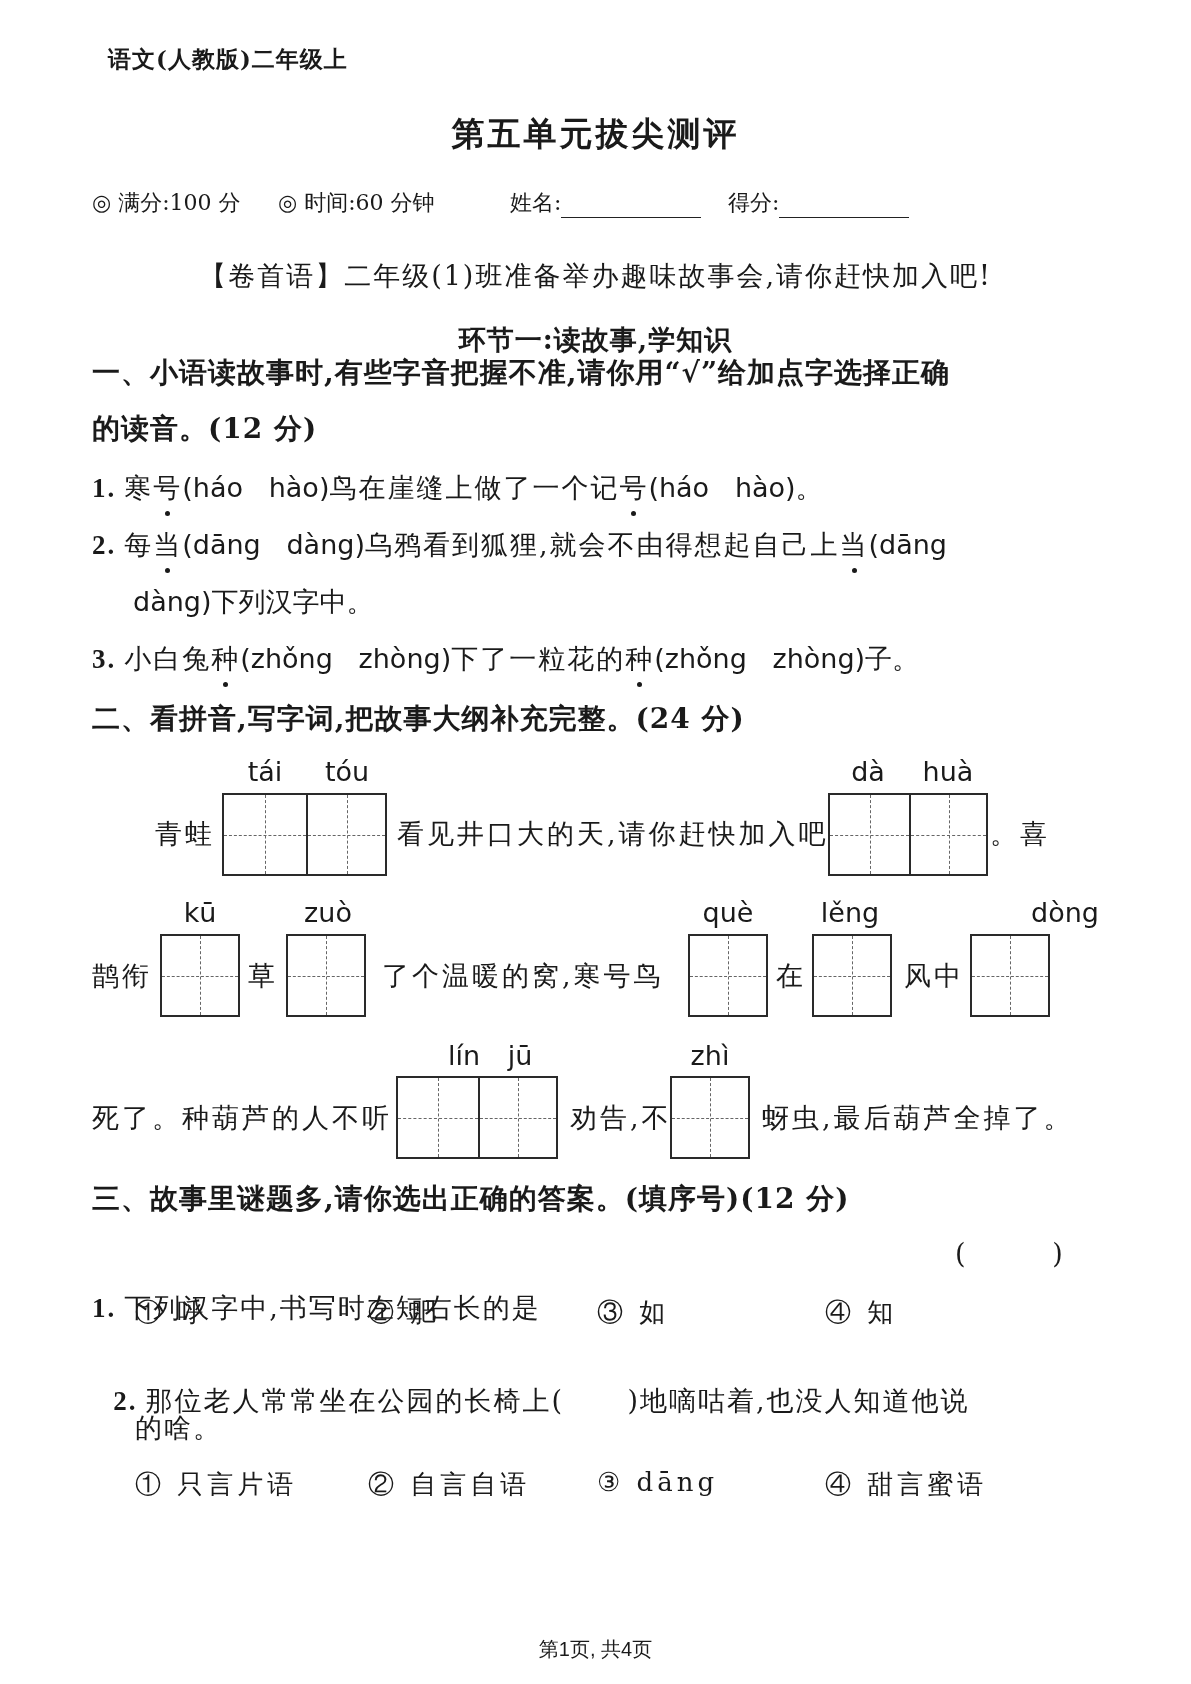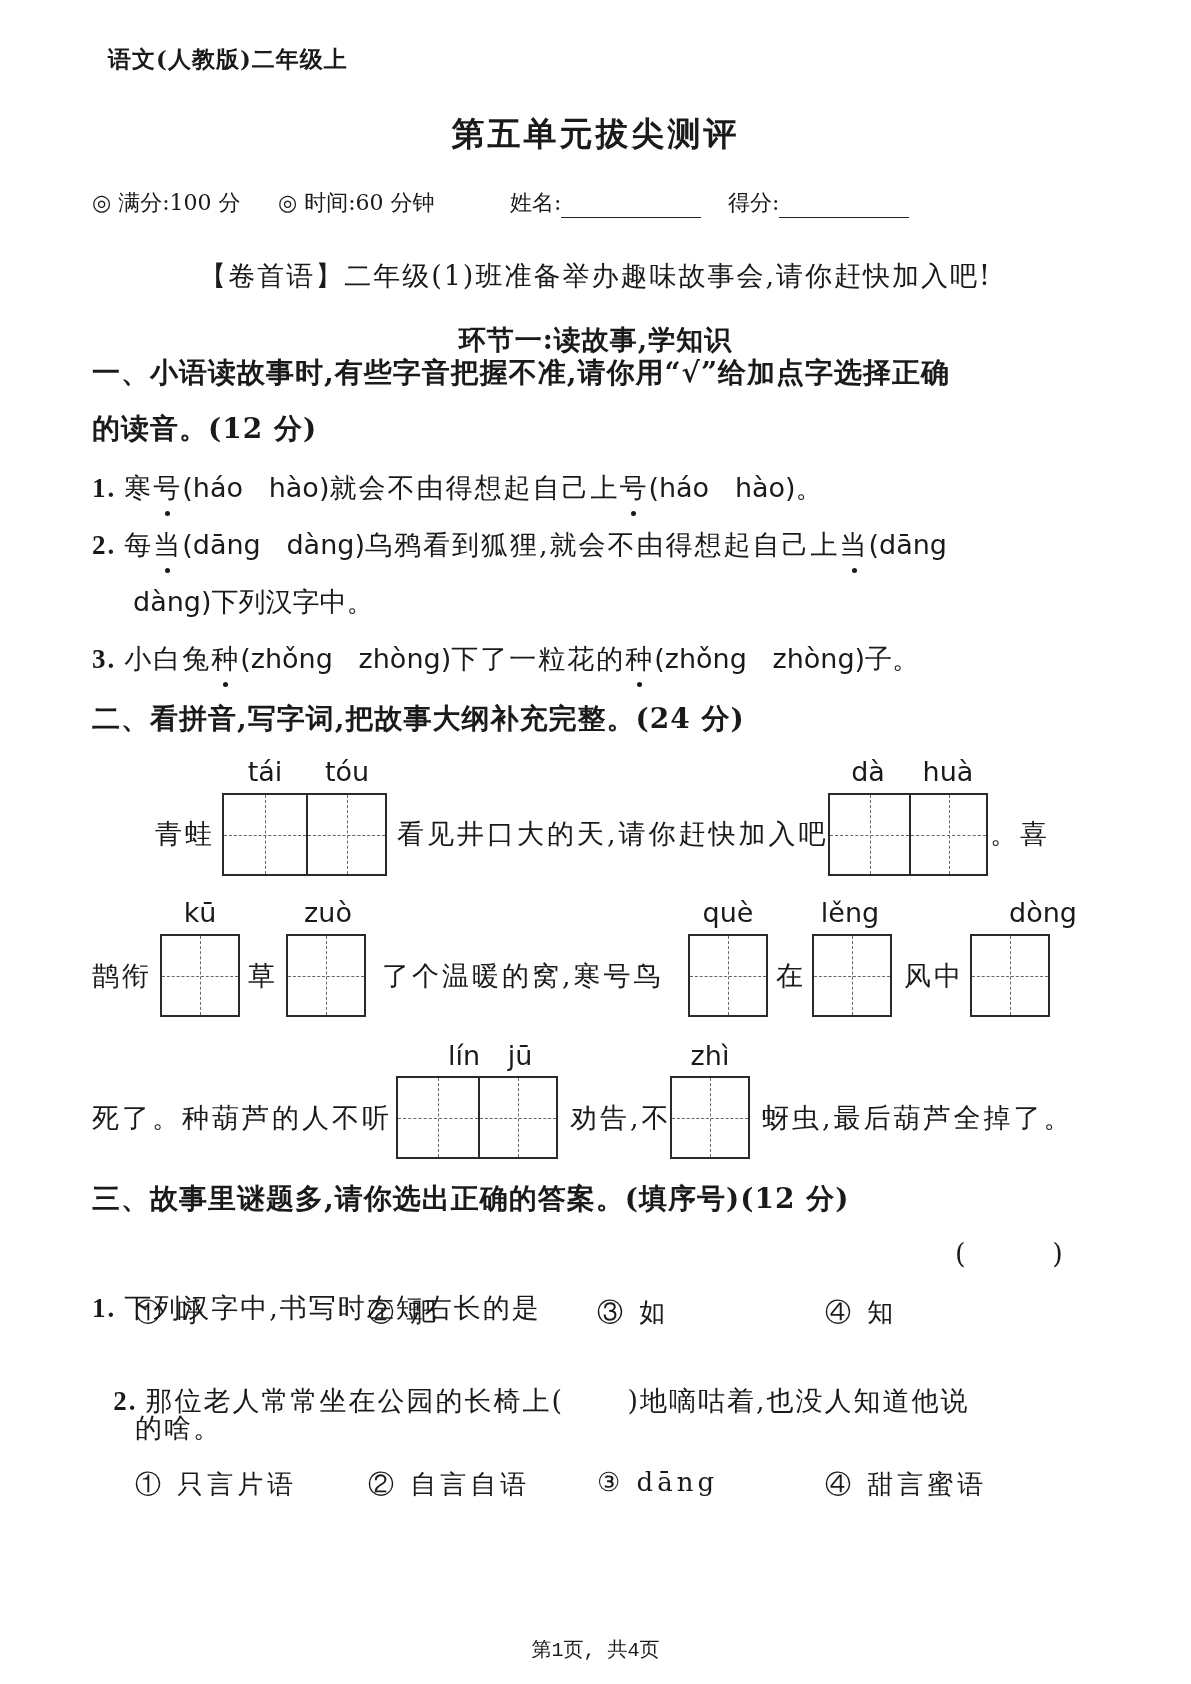--- a/index.html
+++ b/index.html
@@ -19,21 +19,21 @@
   .dot { position:relative; display:inline-block; }
   .dot::after { content:""; position:absolute; left:50%; bottom:-10px; width:5px; height:5px; margin-left:-2.5px; border-radius:50%; background:#1a1a1a; }
   .box { position:absolute; border:2px solid #2a2a2a; box-sizing:border-box; height:83px; }
   .cell { position:absolute; top:0; height:100%; box-sizing:border-box; }
   .cell + .cell { border-left:2px solid #2a2a2a; }
   .cell::before { content:""; position:absolute; left:50%; top:0; bottom:0; border-left:1.5px dashed #666; }
   .cell::after { content:""; position:absolute; top:50%; left:0; right:0; border-top:1.5px dashed #666; }
   .pylabel { position:absolute; font-family:"DejaVu Sans","Liberation Sans",sans-serif; font-size:27px; text-align:center; }
   .txt { position:absolute; font-size:27px; letter-spacing:3px; white-space:nowrap; }
   .opt { position:absolute; font-size:26px; letter-spacing:4px; white-space:nowrap; }
-  .footer { left:0; width:1191px; top:1636px; text-align:center; font-family:Liberation Mono, monospace; font-size:20px; }
+  .footer { left:0; width:1191px; top:1636px; text-align:center; font-family:Liberation Sans, sans-serif; font-size:20px; }
 </style>
 </head>
 <body>
 
 <div class="abs header-tag">语文(人教版)二年级上</div>
 <div class="abs title">第五单元拔尖测评</div>
 
 <div class="abs meta" style="left:92px">◎ 满分:100 分</div>
 <div class="abs meta" style="left:278px">◎ 时间:60 分钟</div>
 <div class="abs meta" style="left:510px">
@@ -43,21 +43,21 @@
   <span>得分:</span><span class="blank" style="width:130px"></span>
 </div>
 
 <div class="abs preface">【卷首语】二年级(1)班准备举办趣味故事会,请你赶快加入吧!</div>
 <div class="abs section-sub">环节一:读故事,学知识</div>
 
 <div class="abs q-head" style="left:92px; top:354px">一、小语读故事时,有些字音把握不准,请你用“√”给加点字选择正确</div>
 <div class="abs q-head" style="left:92px; top:410px">的读音。(12 分)</div>
 
 <div class="abs q-line" style="left:92px; top:470px">
-  <span class="num">1.</span><span>寒</span><span class="dot">号</span><span class="py" style="white-space:pre">(háo   hào)</span><span>就会不由得想起自己上</span><span class="dot">号</span><span class="py" style="white-space:pre">(háo   hào)。</span>
+  <span class="num">1.</span><span>寒</span><span class="dot">号</span><span class="py" style="white-space:pre">(háo   hào)</span><span>鸟在崖缝上做了一个记</span><span class="dot">号</span><span class="py" style="white-space:pre">(háo   hào)。</span>
 </div>
 <div class="abs q-line" style="left:92px; top:527px">
   <span class="num">2.</span><span>每</span><span class="dot">当</span><span class="py" style="white-space:pre">(dāng   dàng)</span><span>乌鸦看到狐狸,就会不由得想起自己上</span><span class="dot">当</span><span class="py">(dāng</span>
 </div>
 <div class="abs q-line py" style="left:133px; top:584px">dàng)下列汉字中。</div>
 <div class="abs q-line" style="left:92px; top:641px">
   <span class="num">3.</span><span>小白兔</span><span class="dot">种</span><span class="py" style="white-space:pre">(zhǒng   zhòng)</span><span>下了一粒花的</span><span class="dot">种</span><span class="py" style="white-space:pre">(zhǒng   zhòng)子。</span>
 </div>
 
 <div class="abs q-head" style="left:92px; top:700px">二、看拼音,写字词,把故事大纲补充完整。(24 分)</div>
@@ -92,21 +92,21 @@
 <div class="pylabel" style="left:700px; top:897px; width:56px">què</div>
 <div class="box" style="left:688px; top:934px; width:80px">
     <div class="cell" style="left:0; width:76px"></div>
   </div>
 <div class="txt" style="left:776px; top:958px">在</div>
 <div class="pylabel" style="left:820px; top:897px; width:60px">lěng</div>
 <div class="box" style="left:812px; top:934px; width:80px">
     <div class="cell" style="left:0; width:76px"></div>
   </div>
 <div class="txt" style="left:904px; top:958px">风中</div>
-<div class="pylabel" style="left:1008px; top:897px; width:70px">dòng</div>
+<div class="pylabel" style="left:1030px; top:897px; width:70px">dòng</div>
 <div class="box" style="left:970px; top:934px; width:80px">
     <div class="cell" style="left:0; width:76px"></div>
   </div>
 
 <div class="pylabel" style="left:444px; top:1040px; width:40px">lín</div>
 <div class="pylabel" style="left:500px; top:1040px; width:40px">jū</div>
 <div class="txt" style="left:92px; top:1100px">死了。种葫芦的人不听</div>
 <div class="box" style="left:396px; top:1076px; width:162px">
   <div class="cell" style="left:0; width:80px"></div>
     <div class="cell" style="left:80px; width:78px"></div>

